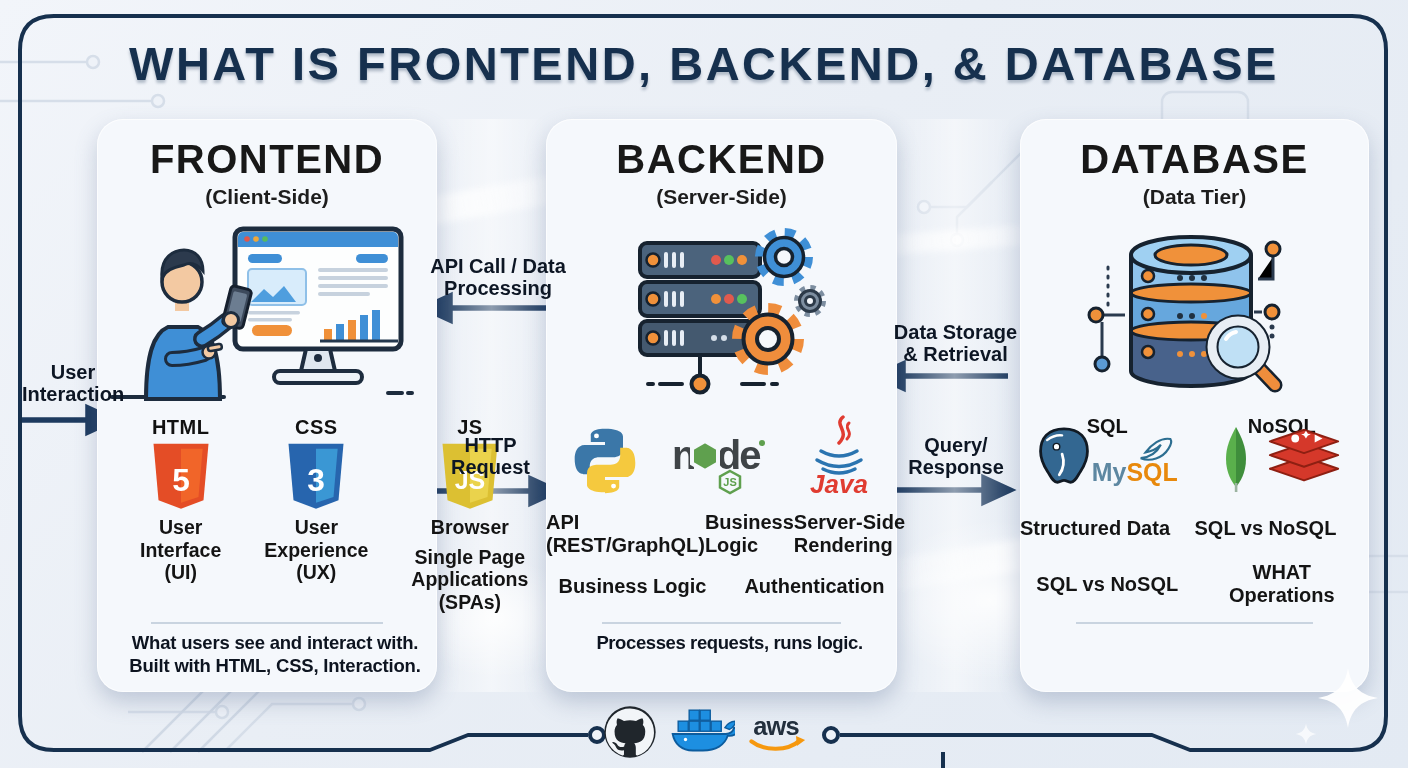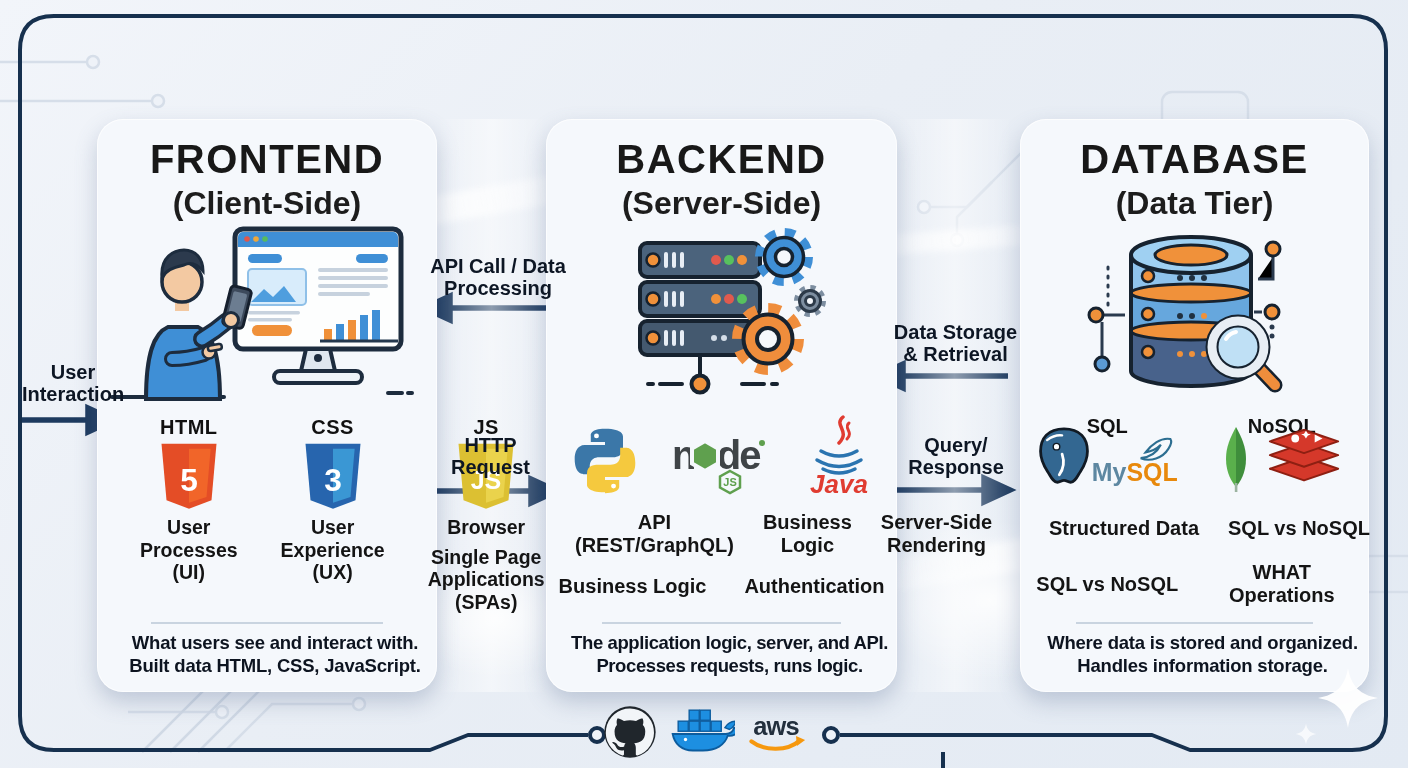--- a/index.html
+++ b/index.html
@@ -18,36 +18,36 @@
   .flare{position:absolute;z-index:2;filter:blur(3px);
     background:linear-gradient(90deg,rgba(255,255,255,0),rgba(255,255,255,.95) 50%,rgba(255,255,255,0));}
   .glow{position:absolute;z-index:2;
     background:radial-gradient(closest-side,rgba(255,255,255,.85),rgba(255,255,255,0));}
   
   .card{position:absolute;top:119px;height:573px;background:#f5f8fc;border-radius:26px;z-index:3;
     box-shadow:0 10px 22px rgba(90,110,145,.30),0 0 0 1px rgba(255,255,255,.7) inset;}
   .card h2{position:absolute;top:18px;left:0;width:100%;margin:0;text-align:center;
     font-size:40px;font-weight:800;letter-spacing:1.5px;color:#181818;}
   .card .sub{position:absolute;top:66px;left:0;width:100%;text-align:center;
-    font-size:32px;font-weight:600;color:#1d1d1d;}
+    font-size:21px;font-weight:600;color:#1d1d1d;}
   .illus{position:absolute;top:102px;}
   .tech-row{position:absolute;top:297px;left:0;width:100%;display:flex;}
   .tech-col{flex:1;text-align:center;margin-left:43px;}
   .tech-name{font-size:20px;font-weight:800;color:#111;letter-spacing:.5px;}
   .shield{width:62px;height:70px;margin:3px auto 0;}
   .tech-labels{margin-top:4px;font-size:19.5px;font-weight:600;color:#141414;line-height:1.16;white-space:nowrap;}
   .tech-labels .gap{margin-top:7px;}
   .divider{position:absolute;top:503px;left:16%;width:68%;border-top:2px solid #c9d4e0;}
   .desc{position:absolute;top:513px;left:8px;width:100%;text-align:center;
     font-size:18.5px;font-weight:700;color:#0d1420;line-height:1.23;letter-spacing:-.2px;white-space:nowrap;}
   
   .logo-row{position:absolute;top:296px;left:0;width:100%;display:flex;align-items:flex-start;}
   .logo-col{flex:1;display:flex;justify-content:center;}
   .bl-row{position:absolute;left:0;width:100%;display:flex;}
-  .bl-col{flex:1;text-align:center;font-size:20px;font-weight:600;color:#141414;line-height:1.15;white-space:nowrap;padding-left:29px;}
+  .bl-col{flex:1;font-size:20px;font-weight:600;color:#141414;line-height:1.15;white-space:nowrap;}
   .row2{position:absolute;top:456px;left:0;width:100%;display:flex;justify-content:center;gap:38px;
     font-size:20px;font-weight:600;color:#141414;}
   
   .db-groups{position:absolute;top:296px;left:0;width:100%;display:flex;}
   .db-groups div{flex:1;text-align:center;font-size:20px;font-weight:800;color:#111;}
   .db-logos{position:absolute;top:306px;left:0;width:100%;display:flex;}
   .db-logo-col{flex:1;display:flex;justify-content:center;align-items:flex-start;}
   .db-r1{top:398px;}
   .db-r2{position:absolute;top:442px;left:0;width:100%;display:flex;align-items:center;}
   .db-r2 > div{flex:1;text-align:center;font-size:20px;font-weight:600;color:#141414;line-height:1.15;}
@@ -108,20 +108,21 @@
   </svg>
 
   <div class="band" style="left:437px;width:109px;"></div>
   <div class="band" style="left:897px;width:115px;"></div>
   <div class="flare" style="left:300px;top:190px;width:340px;height:28px;transform:rotate(-10deg);opacity:.75"></div>
   <div class="flare" style="left:840px;top:230px;width:230px;height:20px;transform:rotate(-4deg);opacity:.8"></div>
   <div class="flare" style="left:852px;top:542px;width:300px;height:32px;transform:rotate(-9deg);opacity:.7"></div>
   <div class="glow" style="left:410px;top:558px;width:170px;height:120px;"></div>
   <div class="glow" style="left:880px;top:520px;width:220px;height:160px;"></div>
 
+  <div class="title">WHAT IS FRONTEND, BACKEND, &amp; DATABASE</div>
 
   <section class="card" id="card-frontend" style="left:97px;width:340px;">
     <h2>FRONTEND</h2>
     <div class="sub">(Client-Side)</div>
 
     <svg class="illus" style="left:5px;" width="330" height="192" viewBox="0 0 330 192">
 
       <path d="M10 176 H122" stroke="#1d2c3e" stroke-width="4" stroke-linecap="round"></path>
       <path d="M286 172 h14 M306 172 h4" stroke="#1d2c3e" stroke-width="4" stroke-linecap="round"></path>
 
@@ -179,21 +180,21 @@
     <div class="tech-row">
       <div class="tech-col">
         <div class="tech-name">HTML</div>
         <svg class="shield" viewBox="0 0 74 84">
           <path d="M4 2 H70 L64 70 37 80 10 70 Z" fill="#e44d26"></path>
           <path d="M37 8 H63 L58 66 37 73 Z" fill="#f16529"></path>
           <text x="37" y="59" text-anchor="middle" font-size="38" font-weight="800" fill="#fff">5</text>
         </svg>
         <div class="tech-labels">
           <div>User</div>
-          <div>Processes</div>
+          <div>Interface</div>
           <div>(UI)</div>
         </div>
       </div>
       <div class="tech-col">
         <div class="tech-name">CSS</div>
         <svg class="shield" viewBox="0 0 74 84">
           <path d="M4 2 H70 L64 70 37 80 10 70 Z" fill="#2765ae"></path>
           <path d="M37 8 H63 L58 66 37 73 Z" fill="#3a97d4"></path>
           <text x="37" y="59" text-anchor="middle" font-size="38" font-weight="800" fill="#fff">3</text>
         </svg>
@@ -215,21 +216,21 @@
           <div class="gap">Single Page</div>
           <div>Applications</div>
           <div>(SPAs)</div>
         </div>
       </div>
     </div>
 
     <div class="divider"></div>
     <div class="desc">
       <div>What users see and interact with.</div>
-      <div>Built data HTML, CSS, JavaScript.</div>
+      <div>Built with HTML, CSS, Interaction.</div>
     </div>
   </section>
 
   <section class="card" id="card-backend" style="left:546px;width:351px;">
     <h2>BACKEND</h2>
     <div class="sub">(Server-Side)</div>
 
     <svg class="illus" style="left:10px;" width="330" height="190" viewBox="0 0 330 190">
       <g>
         <path d="M144 134 V163" stroke="#16222f" stroke-width="4"></path>
@@ -326,21 +327,20 @@
           <div>Rendering</div>
         </div>
     </div>
     <div class="row2">
       <div>Business Logic</div>
       <div>Authentication</div>
     </div>
 
     <div class="divider"></div>
     <div class="desc" style="letter-spacing:-.4px">
-      <div>The application logic, server, and API.</div>
       <div>Processes requests, runs logic.</div>
     </div>
   </section>
 
   <section class="card" id="card-database" style="left:1012px;width:349px;margin-left:8px;">
     <h2>DATABASE</h2>
     <div class="sub">(Data Tier)</div>
 
     <svg class="illus" style="left:10px;top:100px" width="330" height="195" viewBox="0 0 330 195">
       <g>
@@ -431,24 +431,20 @@
     </div>
     <div class="db-r2">
       <div>SQL vs NoSQL</div>
       <div>
         <div>WHAT</div>
         <div>Operations</div>
       </div>
     </div>
 
     <div class="divider"></div>
-    <div class="desc">
-      <div>Where data is stored and organized.</div>
-      <div>Handles information storage.</div>
-    </div>
   </section>
 
   <div class="flow-label" style="left:428px;top:434px;width:125px;">
     <div>HTTP</div>
       <div>Request</div>
   </div>
   <div class="flow-label" style="left:413px;top:255px;width:170px;">
     <div>API Call / Data</div>
       <div>Processing</div>
   </div>

